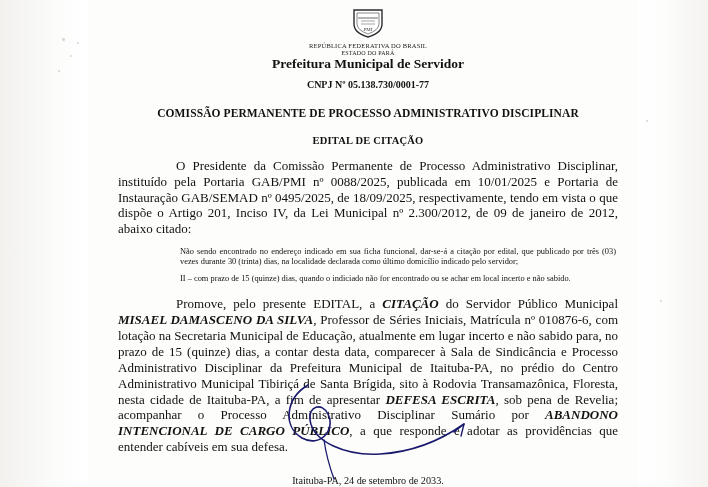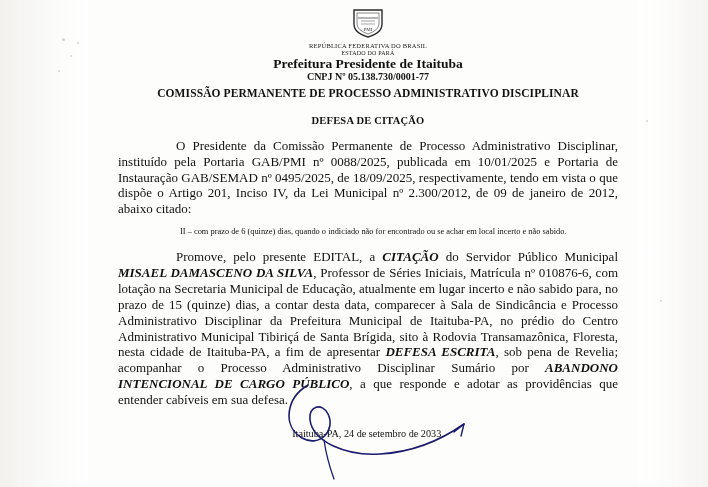--- a/index.html
+++ b/index.html
@@ -75,26 +75,26 @@
   }
   .hdr-title {
     font-size: 13.5px;
     font-weight: bold;
     margin-top: 1px;
     color: #111;
   }
   .hdr-cnpj {
     font-size: 10px;
     font-weight: bold;
-    margin-top: 1px;
+    margin-top: 9px;
   }
   .hdr-comissao {
     font-size: 11.5px;
     font-weight: bold;
-    margin-top: 4px;
+    margin-top: 16px;
     letter-spacing: .1px;
   }
   .edital-title {
     text-align: center;
     font-size: 10.5px;
     font-weight: bold;
     margin-top: 16px;
     letter-spacing: .2px;
   }
   .para {
@@ -162,30 +162,31 @@
           <path d="M7 10 L27 10" stroke="#444" stroke-width="0.8"></path>
           <path d="M10 13 L24 13" stroke="#666" stroke-width="0.6"></path>
           <path d="M10 16 L24 16" stroke="#666" stroke-width="0.6"></path>
           <text x="17" y="23" font-size="5" text-anchor="middle" fill="#333" font-family="Liberation Serif, serif">PMI</text>
         </svg>
       </div>
     </div>
 
     <div class="hdr-line hdr-small">REPÚBLICA FEDERATIVA DO BRASIL</div>
     <div class="hdr-line hdr-small2">ESTADO DO PARÁ</div>
-    <div class="hdr-line hdr-title">Prefeitura Presidente de Itaituba</div>
+    <div class="hdr-line hdr-title">Prefeitura Municipal de Servidor</div>
     <div class="hdr-line hdr-cnpj">CNPJ Nº 05.138.730/0001-77</div>
     <div class="hdr-line hdr-comissao">COMISSÃO PERMANENTE DE PROCESSO ADMINISTRATIVO DISCIPLINAR</div>
 
-    <div class="edital-title">DEFESA DE CITAÇÃO</div>
+    <div class="edital-title">EDITAL DE CITAÇÃO</div>
 
     <div class="para indent">O Presidente da Comissão Permanente de Processo Administrativo Disciplinar, instituído pela Portaria GAB/PMI nº 0088/2025, publicada em 10/01/2025 e Portaria de Instauração GAB/SEMAD nº 0495/2025, de 18/09/2025, respectivamente, tendo em vista o que dispõe o Artigo 201, Inciso IV, da Lei Municipal nº 2.300/2012, de 09 de janeiro de 2012, abaixo citado:</div>
 
     <div class="quote">
-      <p>II – com prazo de 6 (quinze) dias, quando o indiciado não for encontrado ou se achar em local incerto e não sabido.</p>
+      <p>Não sendo encontrado no endereço indicado em sua ficha funcional, dar-se-á a citação por edital, que publicado por três (03) vezes durante 30 (trinta) dias, na localidade declarada como último domicílio indicado pelo servidor;</p>
+      <p>II – com prazo de 15 (quinze) dias, quando o indiciado não for encontrado ou se achar em local incerto e não sabido.</p>
     </div>
 
     <div class="para indent"><span>Promove, pelo presente EDITAL, a </span><b>CITAÇÃO</b><span> do Servidor Público Municipal </span><b>MISAEL DAMASCENO DA SILVA</b><span>, Professor de Séries Iniciais, Matrícula nº 010876-6, com lotação na Secretaria Municipal de Educação, atualmente em lugar incerto e não sabido para, no prazo de 15 (quinze) dias, a contar desta data, comparecer à Sala de Sindicância e Processo Administrativo Disciplinar da Prefeitura Municipal de Itaituba-PA, no prédio do Centro Administrativo Municipal Tibiriçá de Santa Brígida, sito à Rodovia Transamazônica, Floresta, nesta cidade de Itaituba-PA, a fim de apresentar </span><b>DEFESA ESCRITA</b><span>, sob pena de Revelia; acompanhar o Processo Administrativo Disciplinar Sumário por </span><b>ABANDONO INTENCIONAL DE CARGO PÚBLICO</b><span>, a que responde e adotar as providências que entender cabíveis em sua defesa.</span></div>
 
     <div class="place-date">Itaituba-PA, 24 de setembro de 2033.</div>
 
     <div class="sign-block">
       <div>José Ribamar Crisóstomo da Silva</div>
       <div>Presidente da Comissão.</div>
     </div>

